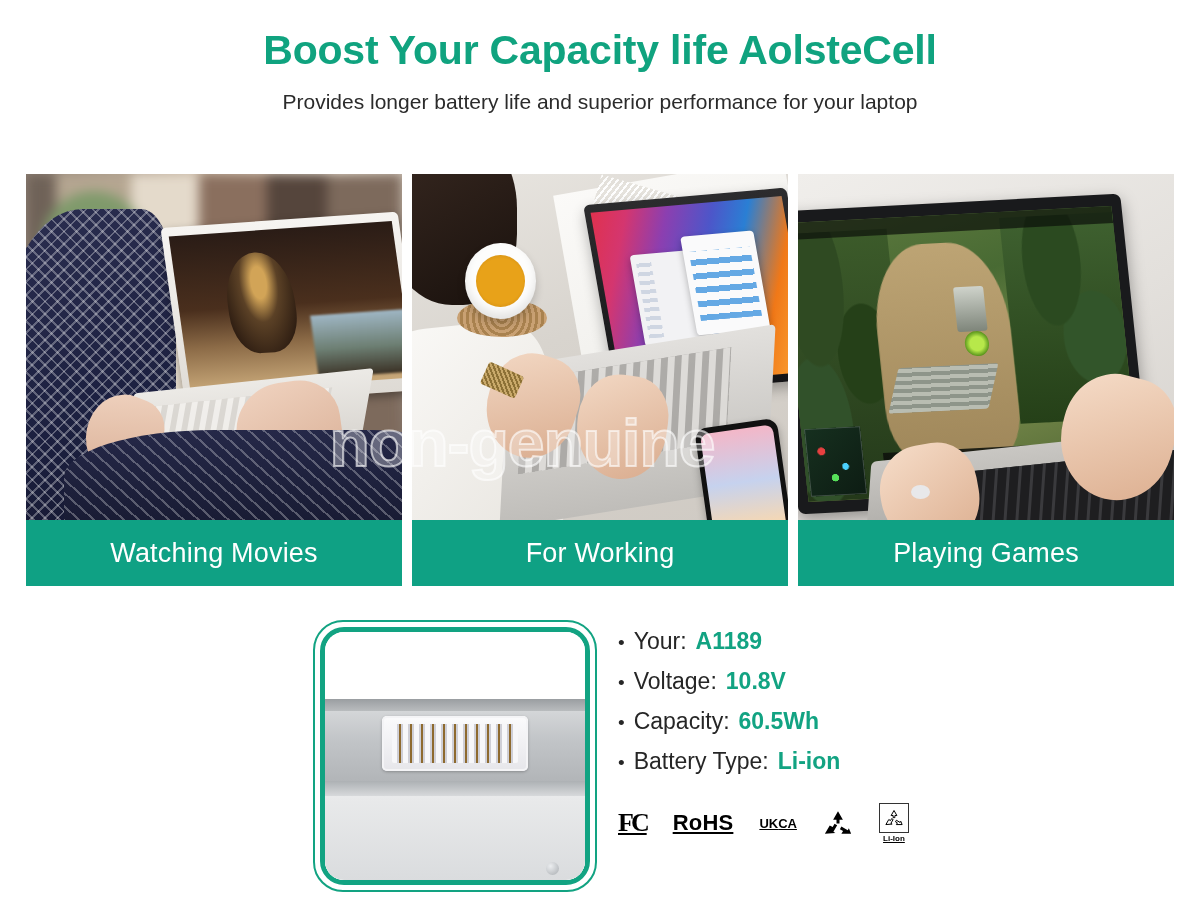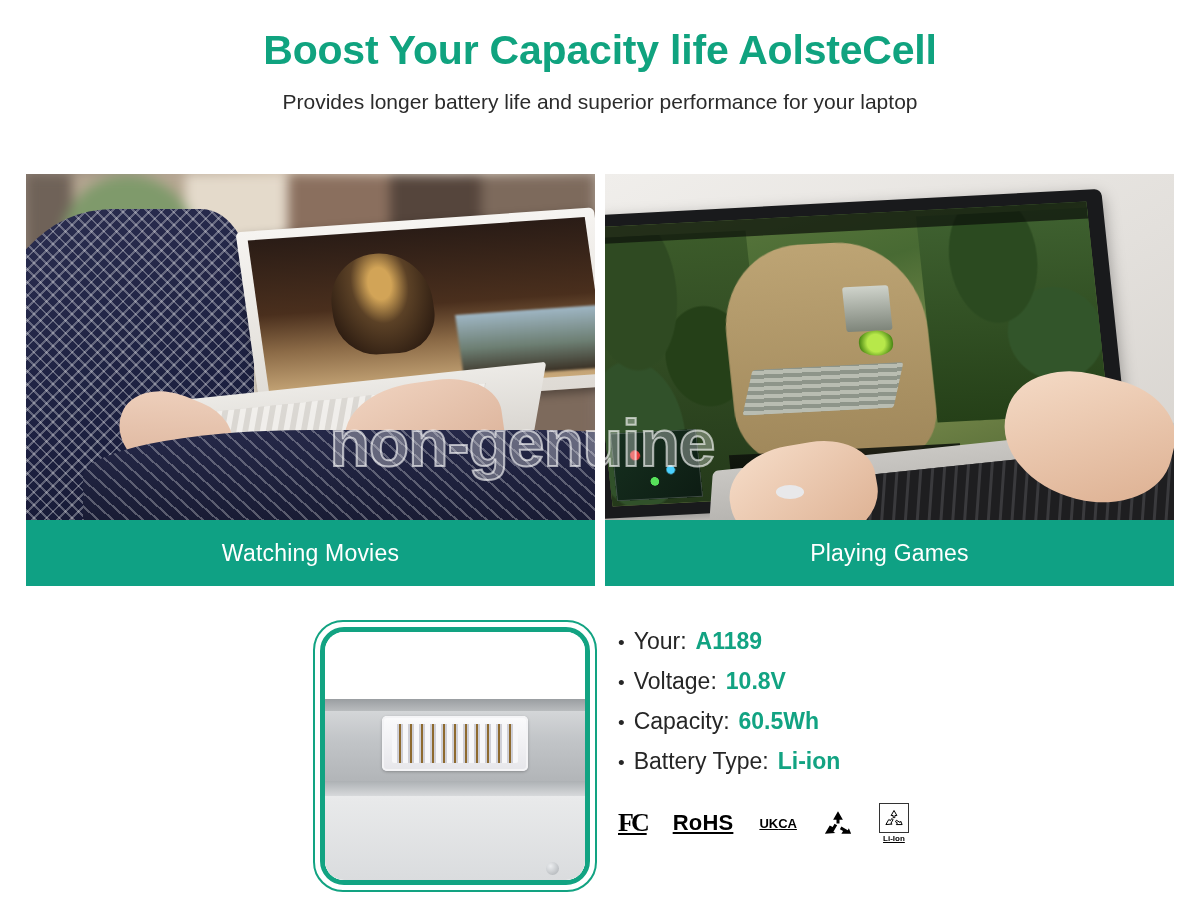--- a/index.html
+++ b/index.html
@@ -29,21 +29,21 @@
   }
   .card {
     position: relative; flex: 1 1 0; height: 412px;
     display: flex; flex-direction: column; overflow: hidden;
     background: #fff;
   }
   .photo { position: relative; flex: 1 1 auto; overflow: hidden; }
   .caption {
     height: 66px; background: #0fa184; color: #fff;
     display: flex; align-items: center; justify-content: center;
-    font-size: 23px; letter-spacing: .2px;
+    font-size: 27px; letter-spacing: .2px;
   }
 
   
   .ph1 { background: linear-gradient(120deg,#8d7f74 0%,#c9b9a6 30%,#efe6da 55%,#6b5a52 100%); }
   .ph1 .blurbg {
     position:absolute; inset:0;
     background:
       radial-gradient(circle at 18% 20%, #7f9a6b 0 12%, transparent 13%),
       linear-gradient(90deg,#6f6258 0 8%,#b5a691 8% 28%,#e4dacb 28% 46%,#8a6f5e 46% 64%,#55453c 64% 80%,#7d6a5c 80% 100%);
     filter: blur(6px);
@@ -426,20 +426,44 @@
         <div class="lap-base">
             <div class="keys"></div>
           </div>
         <div class="hand-l"></div>
         <div class="hand-r"></div>
         <div class="lapcloth"></div>
       </div>
       <div class="caption">Watching Movies</div>
     </div>
 
+    <div class="card">
+      <div class="photo ph2">
+        <div class="rug"></div>
+        <div class="fringe"></div>
+        <div class="head"></div>
+        <div class="shirt"></div>
+        <div class="coaster"></div>
+        <div class="cup"></div>
+        <div class="lid2">
+            <div class="scr2">
+              <div class="winA"></div>
+              <div class="winB"></div>
+            </div>
+          </div>
+        <div class="base2">
+            <div class="keys2"></div>
+          </div>
+        <div class="h2l"></div>
+        <div class="h2r"></div>
+        <div class="watch"></div>
+        <div class="phone"></div>
+      </div>
+      <div class="caption">For Working</div>
+    </div>
 
     <div class="card">
       <div class="photo ph3">
         <div class="lid3">
           <div class="scr3">
             <div class="trees-l"></div>
             <div class="trees-r"></div>
             <div class="path"></div>
             <div class="steps"></div>
             <div class="tower"></div>

